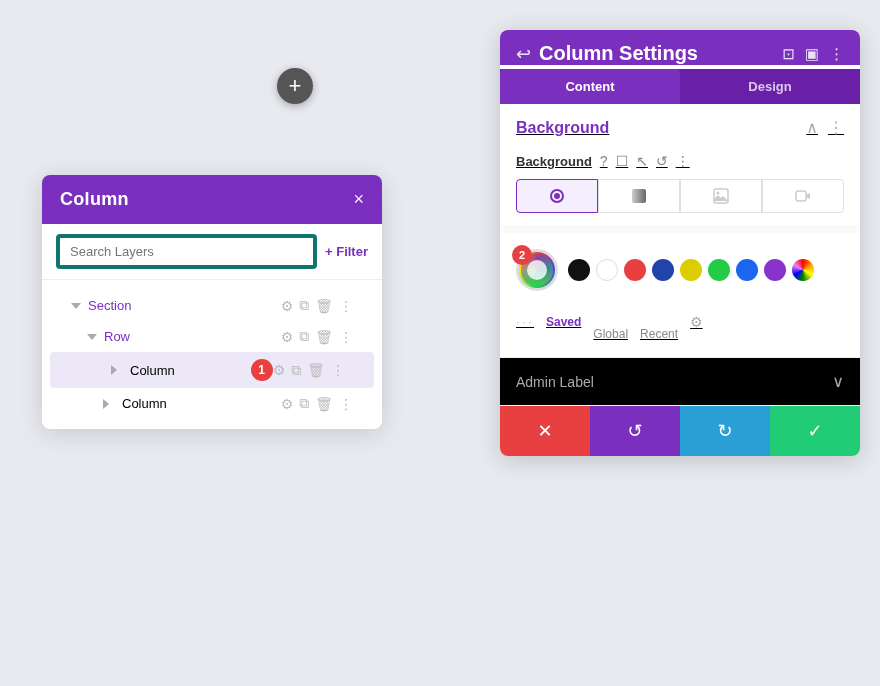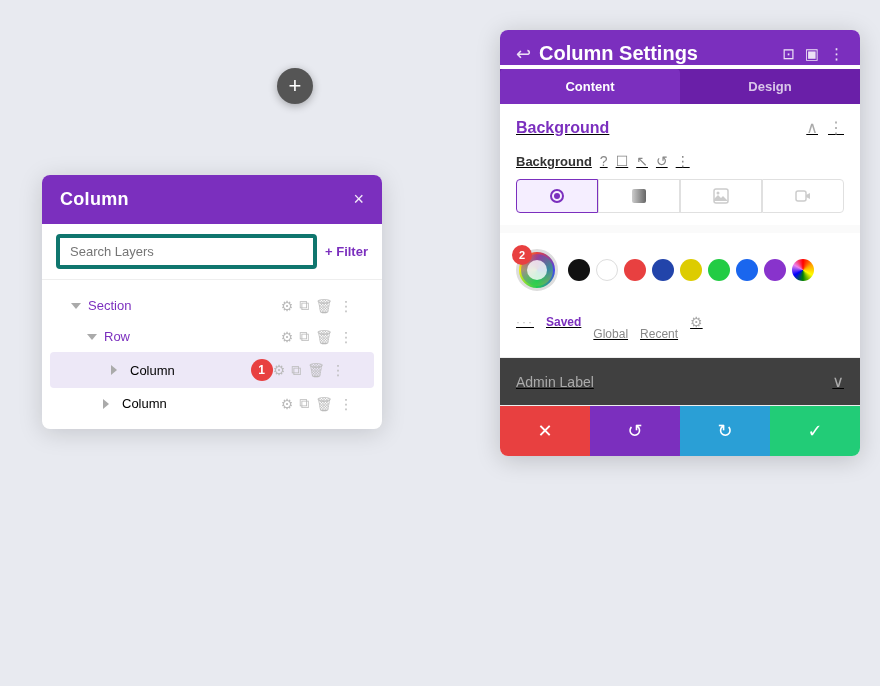--- a/index.html
+++ b/index.html
@@ -450,21 +450,21 @@
       font-size: 14px;
       cursor: pointer;
     }
 
     
     .admin-label-row {
       display: flex;
       align-items: center;
       justify-content: space-between;
       padding: 14px 16px;
-      background: #404040;
+      background: #000000;
       border-top: 1px solid #eee;
       cursor: pointer;
       text-align: right;
     }
 
     .admin-label-text {
       font-size: 14px;
       color: #aaa;
     }
 

